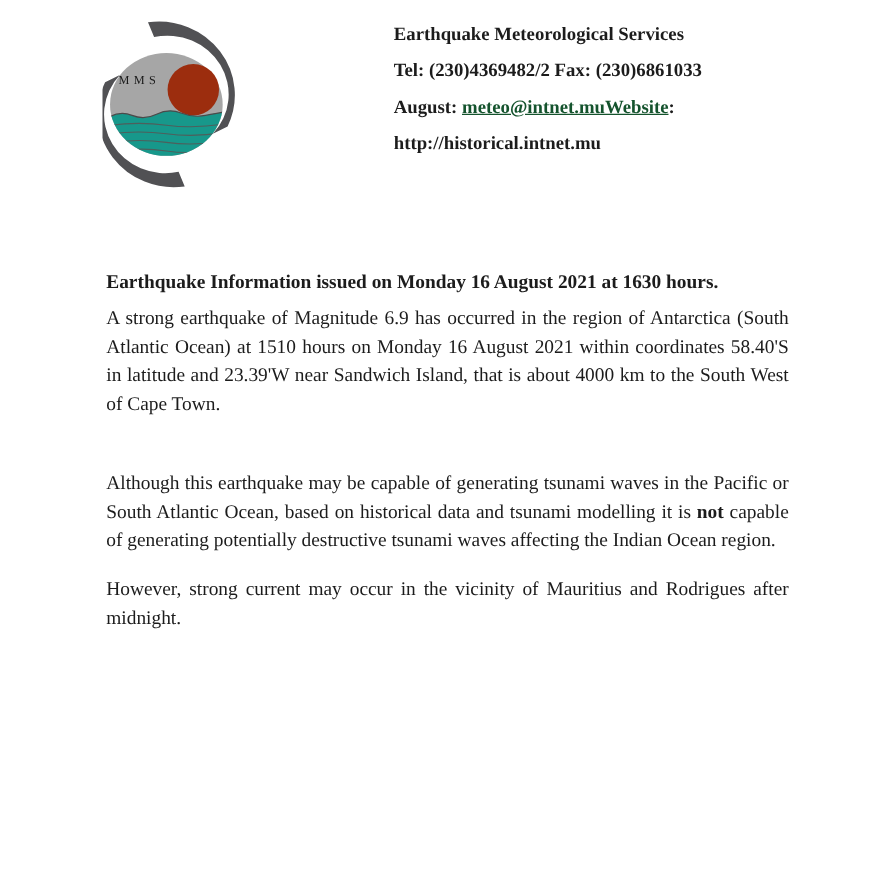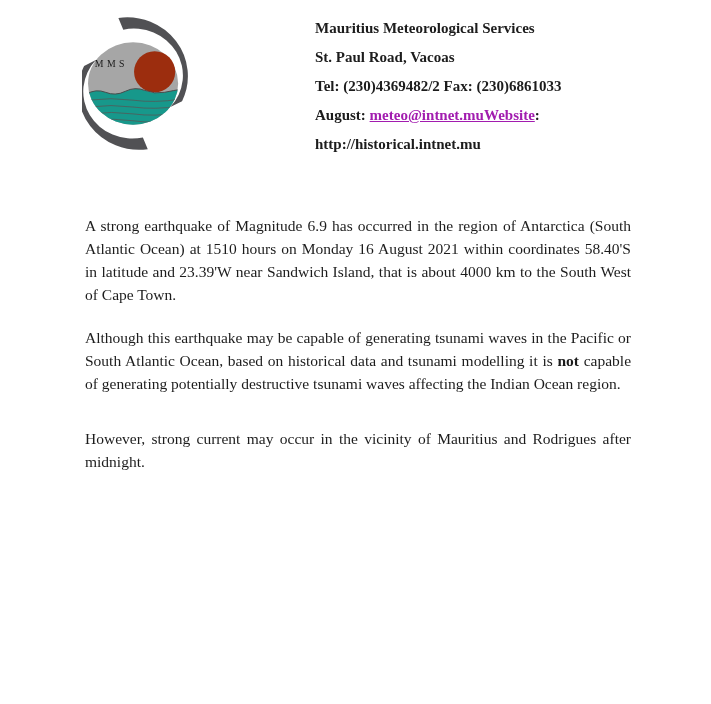--- a/index.html
+++ b/index.html
@@ -25,42 +25,42 @@
     top: 20px;
     font-weight: bold;
     font-size: 15px;
   }
   .header-text p {
     margin: 0 0 13px 0;
     line-height: 16px;
     white-space: pre;
   }
   .email-link {
-    color: #a21caf;
+    color: #14532d;
     text-decoration: underline;
     cursor: pointer;
   }
   
   .body-text {
     position: absolute;
     left: 85px;
     top: 214px;
     width: 546px;
     font-size: 15.5px;
     line-height: 23px;
     text-align: justify;
   }
   .heading {
     font-weight: bold;
     margin: 0 0 6px 0;
     text-align: left;
   }
   .para { margin: 0; }
-  .para-gap1 { margin-top: 20px; }
-  .para-gap2 { margin-top: 32px; }
+  .para-gap1 { margin-top: 40px; }
+  .para-gap2 { margin-top: 16px; }
   .bold { font-weight: bold; }
   .logo-mms-text {
     font-family: "Liberation Serif", serif;
     font-size: 10px;
     letter-spacing: 3.5px;
     fill: #1a1a1a;
   }
 </style>
 </head>
 <body>
@@ -90,26 +90,26 @@
       <path d="M 20 117 Q 36 115 52 117 T 86 116"></path>
     </g>
 
     <text class="logo-mms-text" x="13" y="56">MMS</text>
 
     <path d="M 37 6 A 62 60 0 0 1 102 91 L 90 97 A 50 48 0 0 0 42 18 Z" fill="#515154"></path>
     <path d="M 67 140 A 62 60 0 0 1 2 55 L 14 49 A 50 48 0 0 0 62 128 Z" fill="#515154"></path>
   </svg>
 
   <div class="header-text">
-    <p>Mauritius Meteorological Services</p>
-    <p>St. Paul Road, Vacoas</p>
+    <p>Earthquake Meteorological Services</p>
     <p>Tel: (230)4369482/2 Fax: (230)6861033</p>
     <p><span>August: </span><a class="email-link">meteo@intnet.muWebsite</a><span>:</span></p>
     <p>http://historical.intnet.mu</p>
   </div>
 
   <div class="body-text">
+    <p class="heading">Earthquake Information issued on Monday 16 August 2021 at 1630 hours.</p>
     <p class="para">A strong earthquake of Magnitude 6.9 has occurred in the region of Antarctica (South Atlantic Ocean) at 1510 hours on Monday 16 August 2021 within coordinates 58.40'S in latitude and 23.39'W near Sandwich Island, that is about 4000 km to the South West of Cape Town.</p>
     <p class="para para-gap1"><span>Although this earthquake may be capable of generating tsunami waves in the Pacific or South Atlantic Ocean, based on historical data and tsunami modelling it is </span><span class="bold">not</span><span> capable of generating potentially destructive tsunami waves affecting the Indian Ocean region.</span></p>
     <p class="para para-gap2">However, strong current may occur in the vicinity of Mauritius and Rodrigues after midnight.</p>
   </div>
 
 </div>
 
 </body></html>

